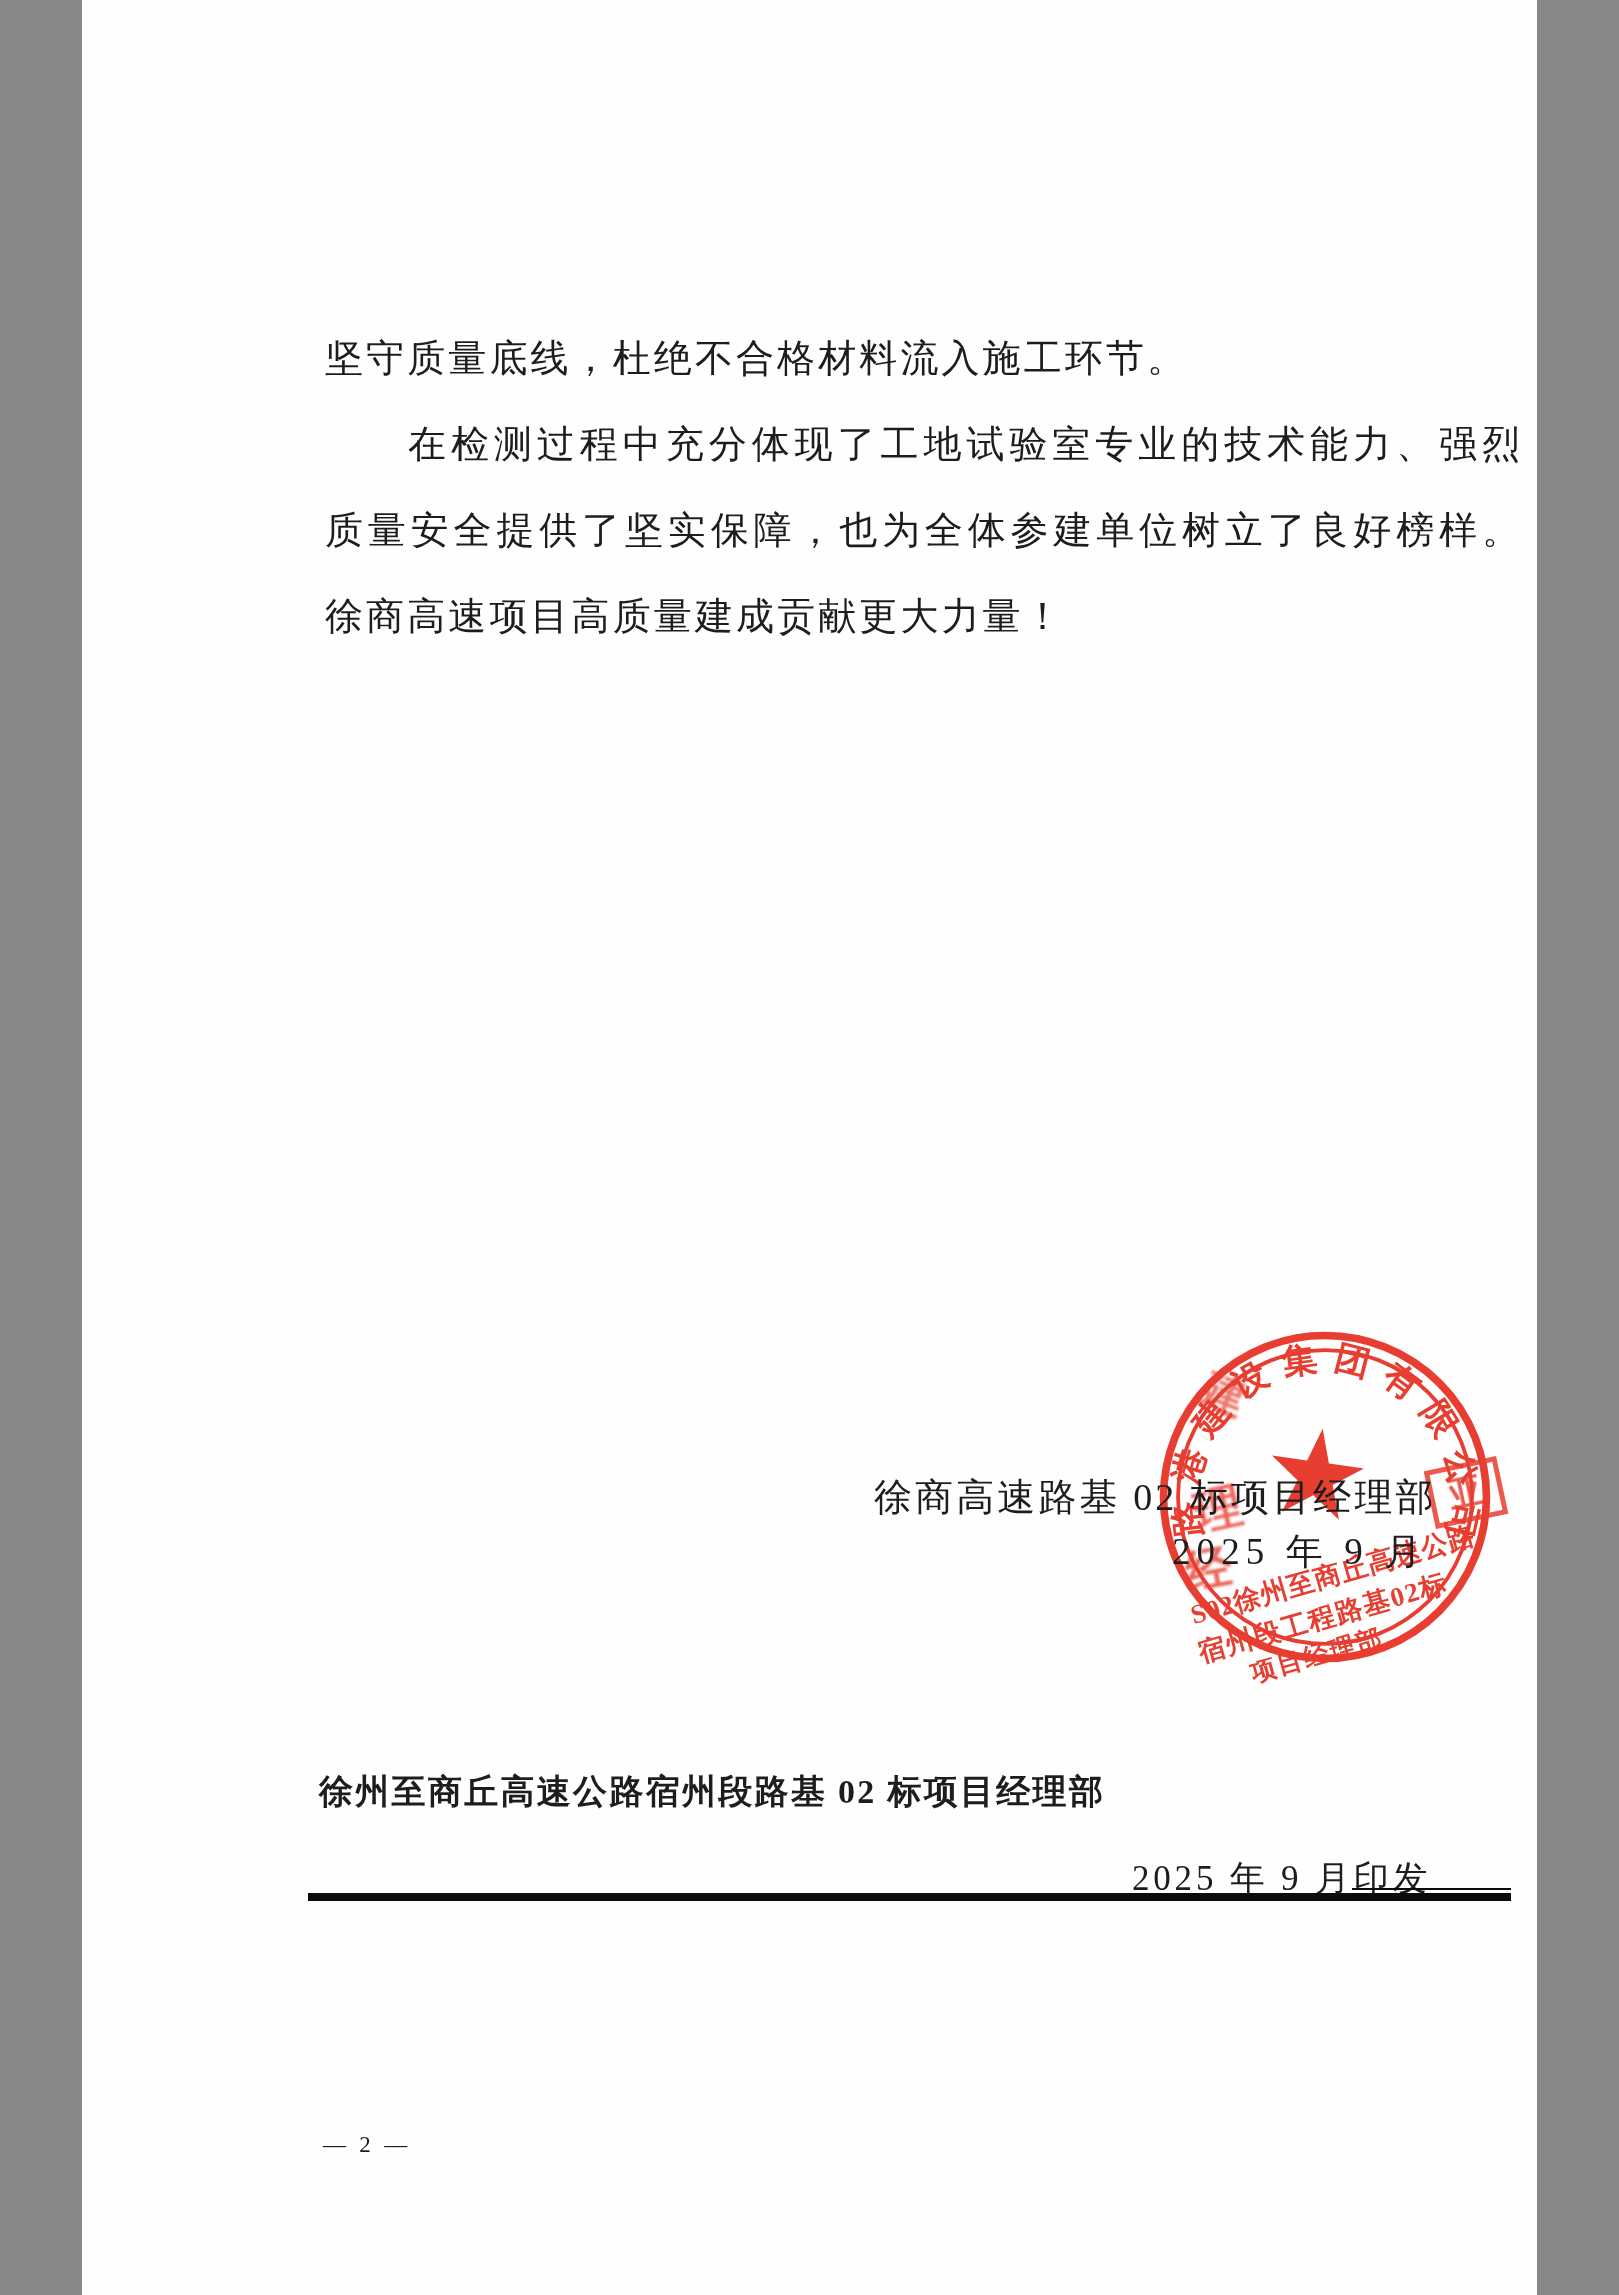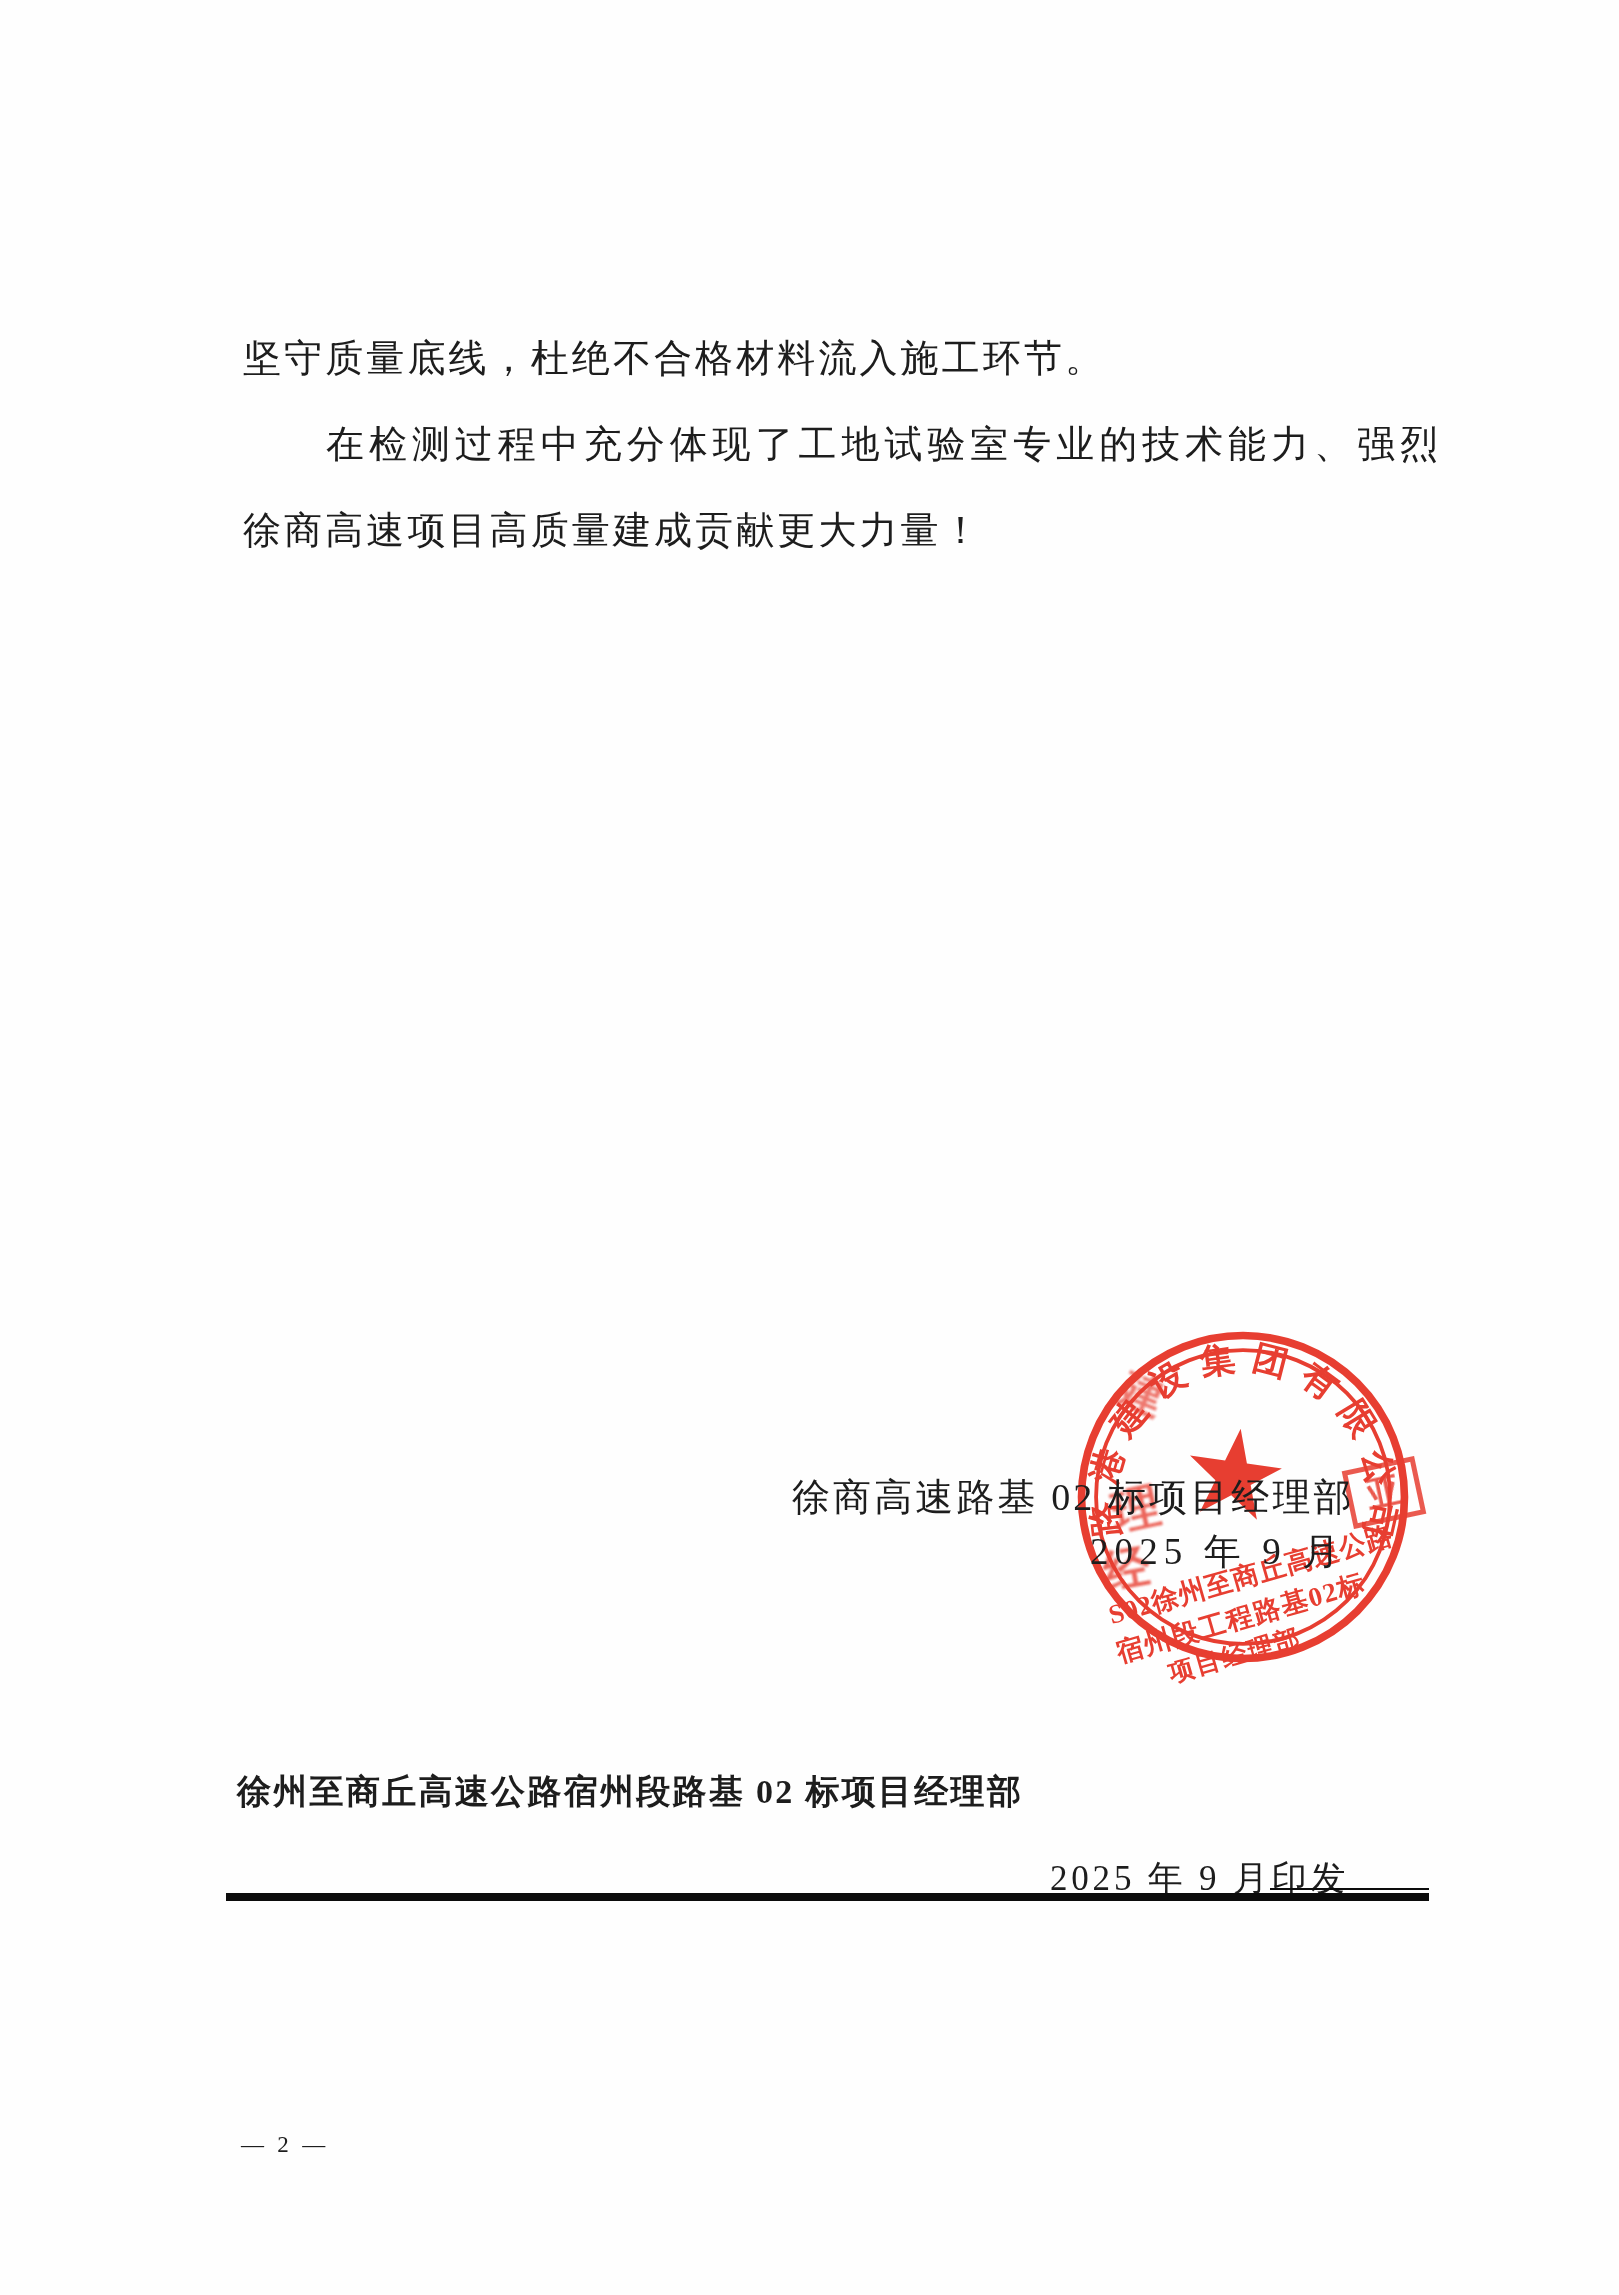--- a/index.html
+++ b/index.html
@@ -1,18 +1,18 @@
 <!DOCTYPE html>
 <html style="font-size:12.2px"><head>
 <meta charset="utf-8">
 <style>
   html,body{margin:0;padding:0;background:#888;}
   .page{
     position:relative;
-    width:1619px;height:2295px;
+    width:1455px;height:2295px;
     margin:0 auto;
     background:#fefefe;
     overflow:hidden;
     font-family:"Liberation Serif","DejaVu Serif",serif;
     color:#1d1d1d;
   }
   
   .body-block{
     position:absolute;left:243px;top:315px;width:1198px;
     font-size:38px;line-height:86px;letter-spacing:3.1px;
@@ -87,20 +87,21 @@
   }
 </style>
 </head>
 <body>
 
 <div class="page">
 
   <div class="body-block">
     <div class="body-line">坚守质量底线，杜绝不合格材料流入施工环节。</div>
     <div class="body-line justify indent">在检测过程中充分体现了工地试验室专业的技术能力、强烈</div>
+    <div class="body-line justify">质量安全提供了坚实保障，也为全体参建单位树立了良好榜样。</div>
     <div class="body-line">徐商高速项目高质量建成贡献更大力量！</div>
   </div>
 
   <div class="sig-org">徐商高速路基 02 标项目经理部</div>
   <div class="sig-date">2025 年 9 月</div>
 
   <div class="stamp" style="color:#e63022;">
     <svg width="352" height="352" viewBox="0 0 460 460">
       <circle cx="230" cy="230" r="211" fill="none" stroke="#e63022" stroke-width="10"></circle>
       <circle cx="230" cy="230" r="192" fill="none" stroke="#e63022" stroke-width="5"></circle>

